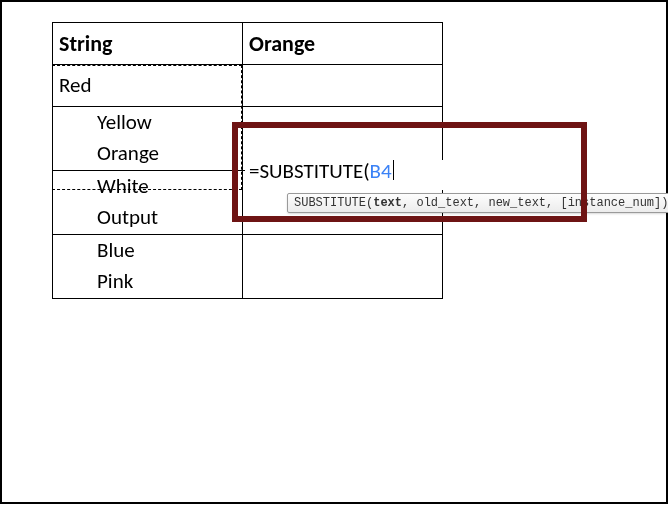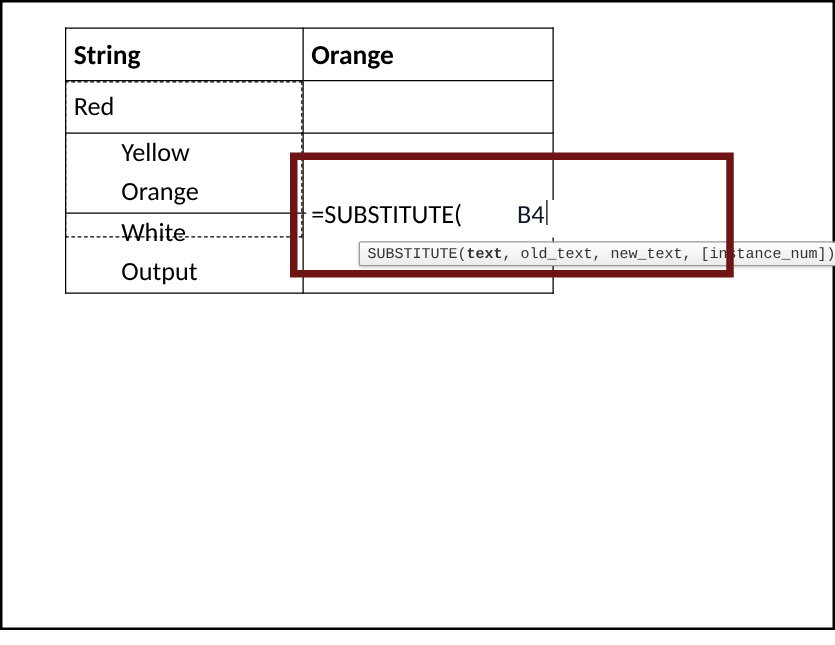--- a/index.html
+++ b/index.html
@@ -66,21 +66,21 @@
     position: absolute;
     background: #fff;
     font-size: 21px;
     line-height: 1.1;
     padding: 0 4px 2px 4px;
     display: flex;
     align-items: flex-start;
     white-space: nowrap;
   }
   .formula-cell .fn { color: #000; }
-  .formula-cell .ref { color: #0f172a; margin-left: 44px; }
+  .formula-cell .ref { color: #3b82f6; }
   .caret {
     display: inline-block;
     width: 1px;
     height: 20px;
     background: #000;
     vertical-align: bottom;
     margin-left: 1px;
   }
 
   
@@ -137,20 +137,29 @@
       <tr>
         <td class="grp col-string" style="height:64px">
           <div class="inner">
             <div class="line">White</div>
             <div class="line">Output</div>
           </div>
         </td>
         <td class="grp col-output" style="height:64px"></td>
       </tr>
 
+      <tr>
+        <td class="grp col-string" style="height:64px">
+          <div class="inner">
+            <div class="line">Blue</div>
+            <div class="line">Pink</div>
+          </div>
+        </td>
+        <td class="grp col-output" style="height:64px"></td>
+      </tr>
 
     </tbody>
       </table>
   </div>
 
   <div class="ants-box" style="left:50px; top:63px; width:190px; height:125px;"></div>
 
   <div class="formula-cell" style="left:243px; top:158px; width:220px; height:30px;">
     <span class="fn">=SUBSTITUTE(</span>
       <span class="ref">B4</span>

